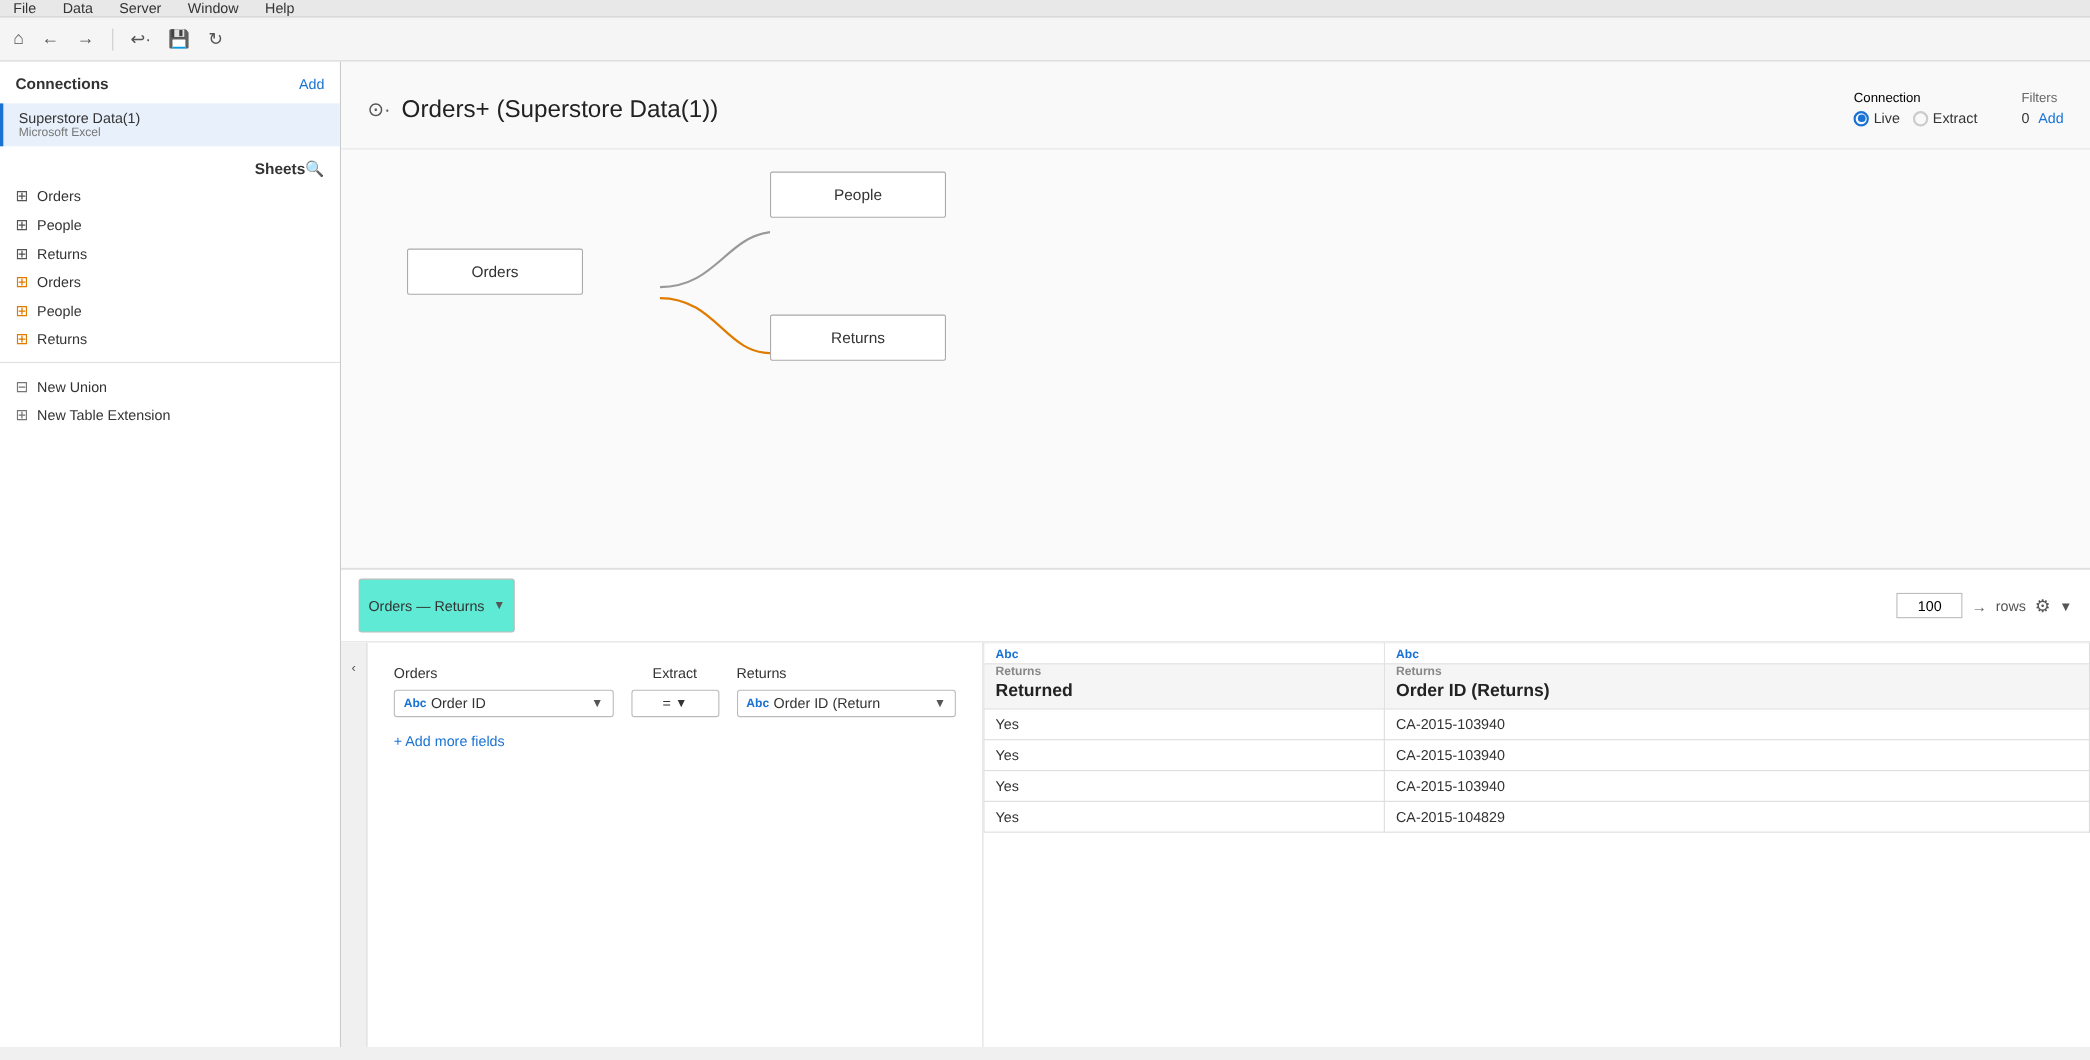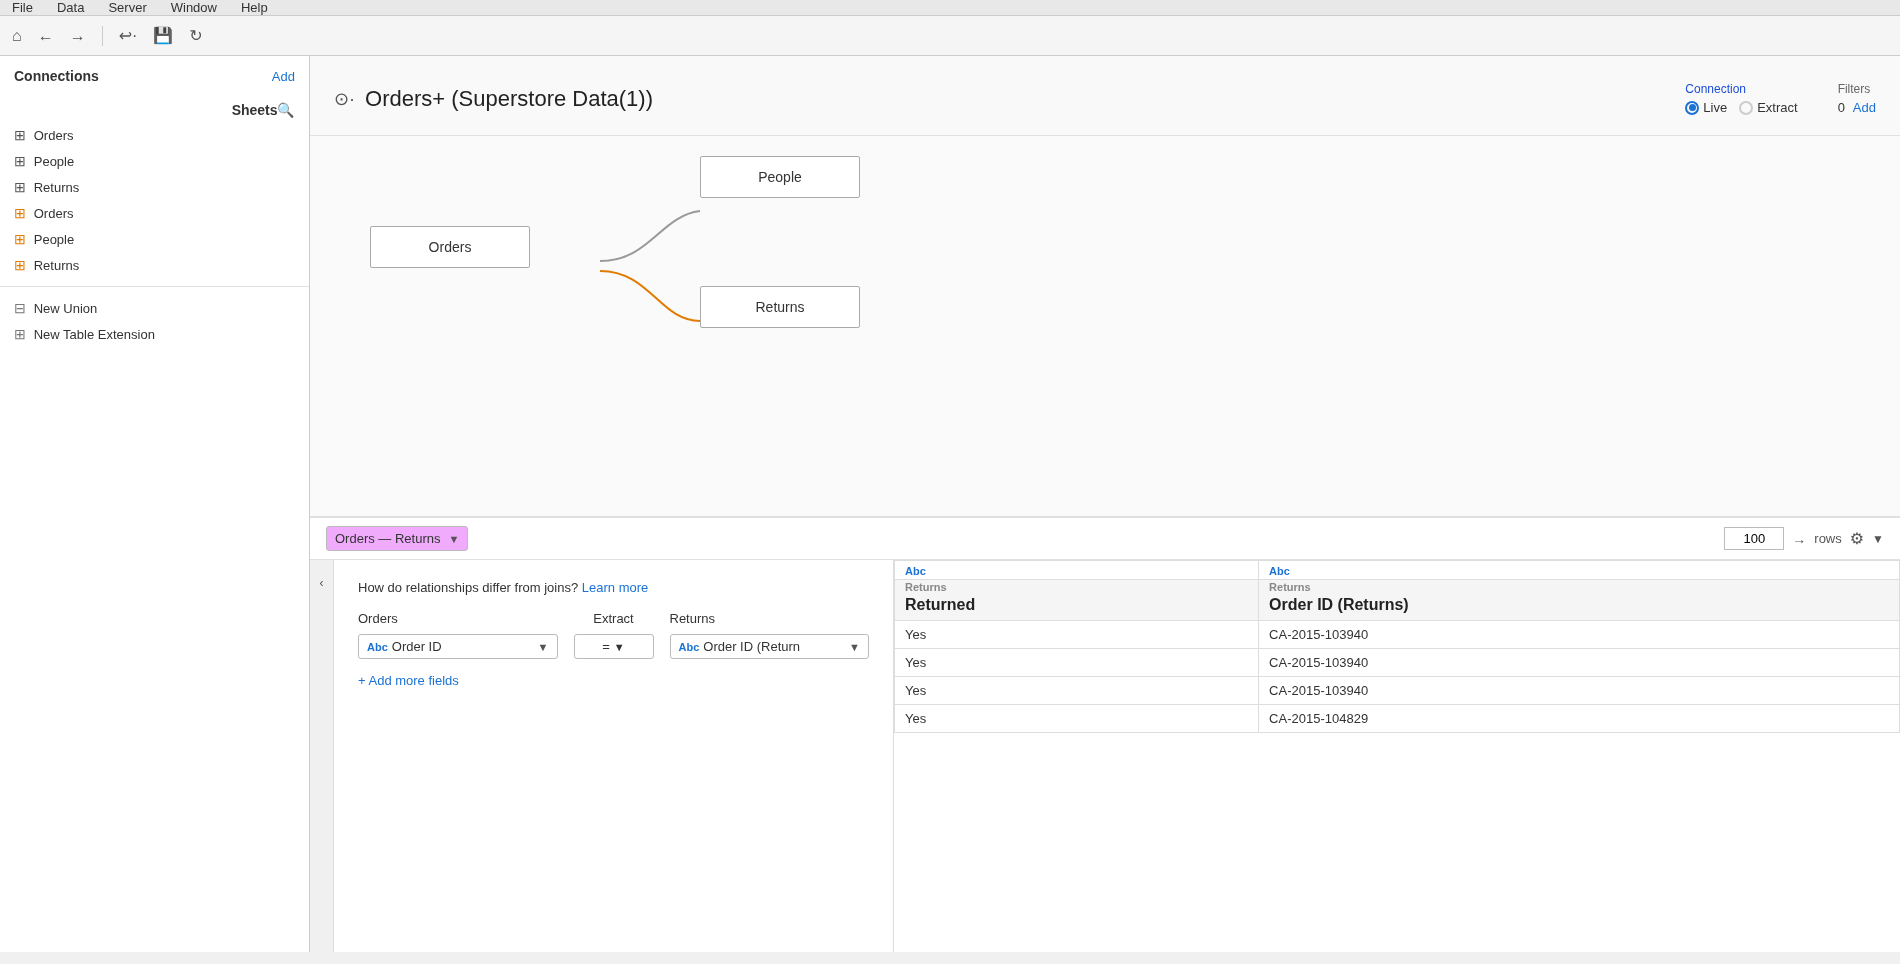--- a/index.html
+++ b/index.html
@@ -141,21 +141,21 @@
       justify-content: space-between;
       border-bottom: 1px solid #e0e0e0;
       min-height: 80px;
     }
     .ds-title-area { display: flex; align-items: center; gap: 10px; }
     .ds-icon { font-size: 18px; color: #555; }
     .ds-title { font-size: 22px; font-weight: 300; color: #222; }
 
     .ds-options { display: flex; gap: 40px; align-items: flex-start; }
     .ds-option-group { display: flex; flex-direction: column; gap: 4px; }
-    .ds-option-label { font-size: 12px; color: #1d4ed8; }
+    .ds-option-label { font-size: 12px; color: #000000; }
     .ds-option-row { display: flex; align-items: center; gap: 12px; }
     .radio-option { display: flex; align-items: center; gap: 4px; cursor: pointer; }
     .radio-circle {
       width: 14px; height: 14px; border-radius: 50%;
       border: 2px solid #ccc;
       display: flex; align-items: center; justify-content: center;
     }
     .radio-circle.selected { border-color: #1a73d4; }
     .radio-circle.selected::after {
       content: '';
@@ -230,22 +230,22 @@
       padding: 8px 16px;
       border-bottom: 1px solid #e0e0e0;
       gap: 12px;
     }
 
     .table-selector {
       display: flex;
       align-items: center;
       border: 1px solid #bbb;
       border-radius: 3px;
-      padding: 4px 8px;
-      background: #f0abfc;
+      padding: 16px 8px;
+      background: #5eead4;
       gap: 8px;
       cursor: pointer;
       font-size: 13px;
     }
     .dropdown-arrow { font-size: 11px; color: #555; }
 
     .rows-controls {
       margin-left: auto;
       display: flex;
       align-items: center;
@@ -440,20 +440,24 @@
 </div>
 
 <div class="main-container">
 
   <div class="sidebar">
 
     <div class="sidebar-connections">
       <span class="sidebar-connections-title">Connections</span>
       <span class="sidebar-add-link">Add</span>
     </div>
+    <div class="sidebar-connection-item">
+      <div class="sidebar-connection-name">Superstore Data(1)</div>
+      <div class="sidebar-connection-type">Microsoft Excel</div>
+    </div>
 
     <div class="sidebar-sheets">
       <span class="sidebar-sheets-title">Sheets</span>
       <button class="search-icon-btn">
         <span>🔍</span>
       </button>
     </div>
 
 
     <div class="sheet-list">
@@ -571,24 +575,20 @@
         </div>
       </div>
 
       <div class="bottom-content">
 
         <div class="collapse-btn">
           <span>‹</span>
         </div>
 
         <div class="relationship-editor">
-          <p class="rel-question">
-            <span>How do relationships differ from joins?</span>
-            <a class="rel-learn-more" href="#">Learn more</a>
-          </p>
 
           <div class="rel-columns-header">
             <span class="rel-col-orders">Orders</span>
             <span class="rel-col-operator">Extract</span>
             <span class="rel-col-returns">Returns</span>
           </div>
 
           <div class="rel-field-row">
             <div class="rel-field">
               <span class="field-type-label">Abc</span>

